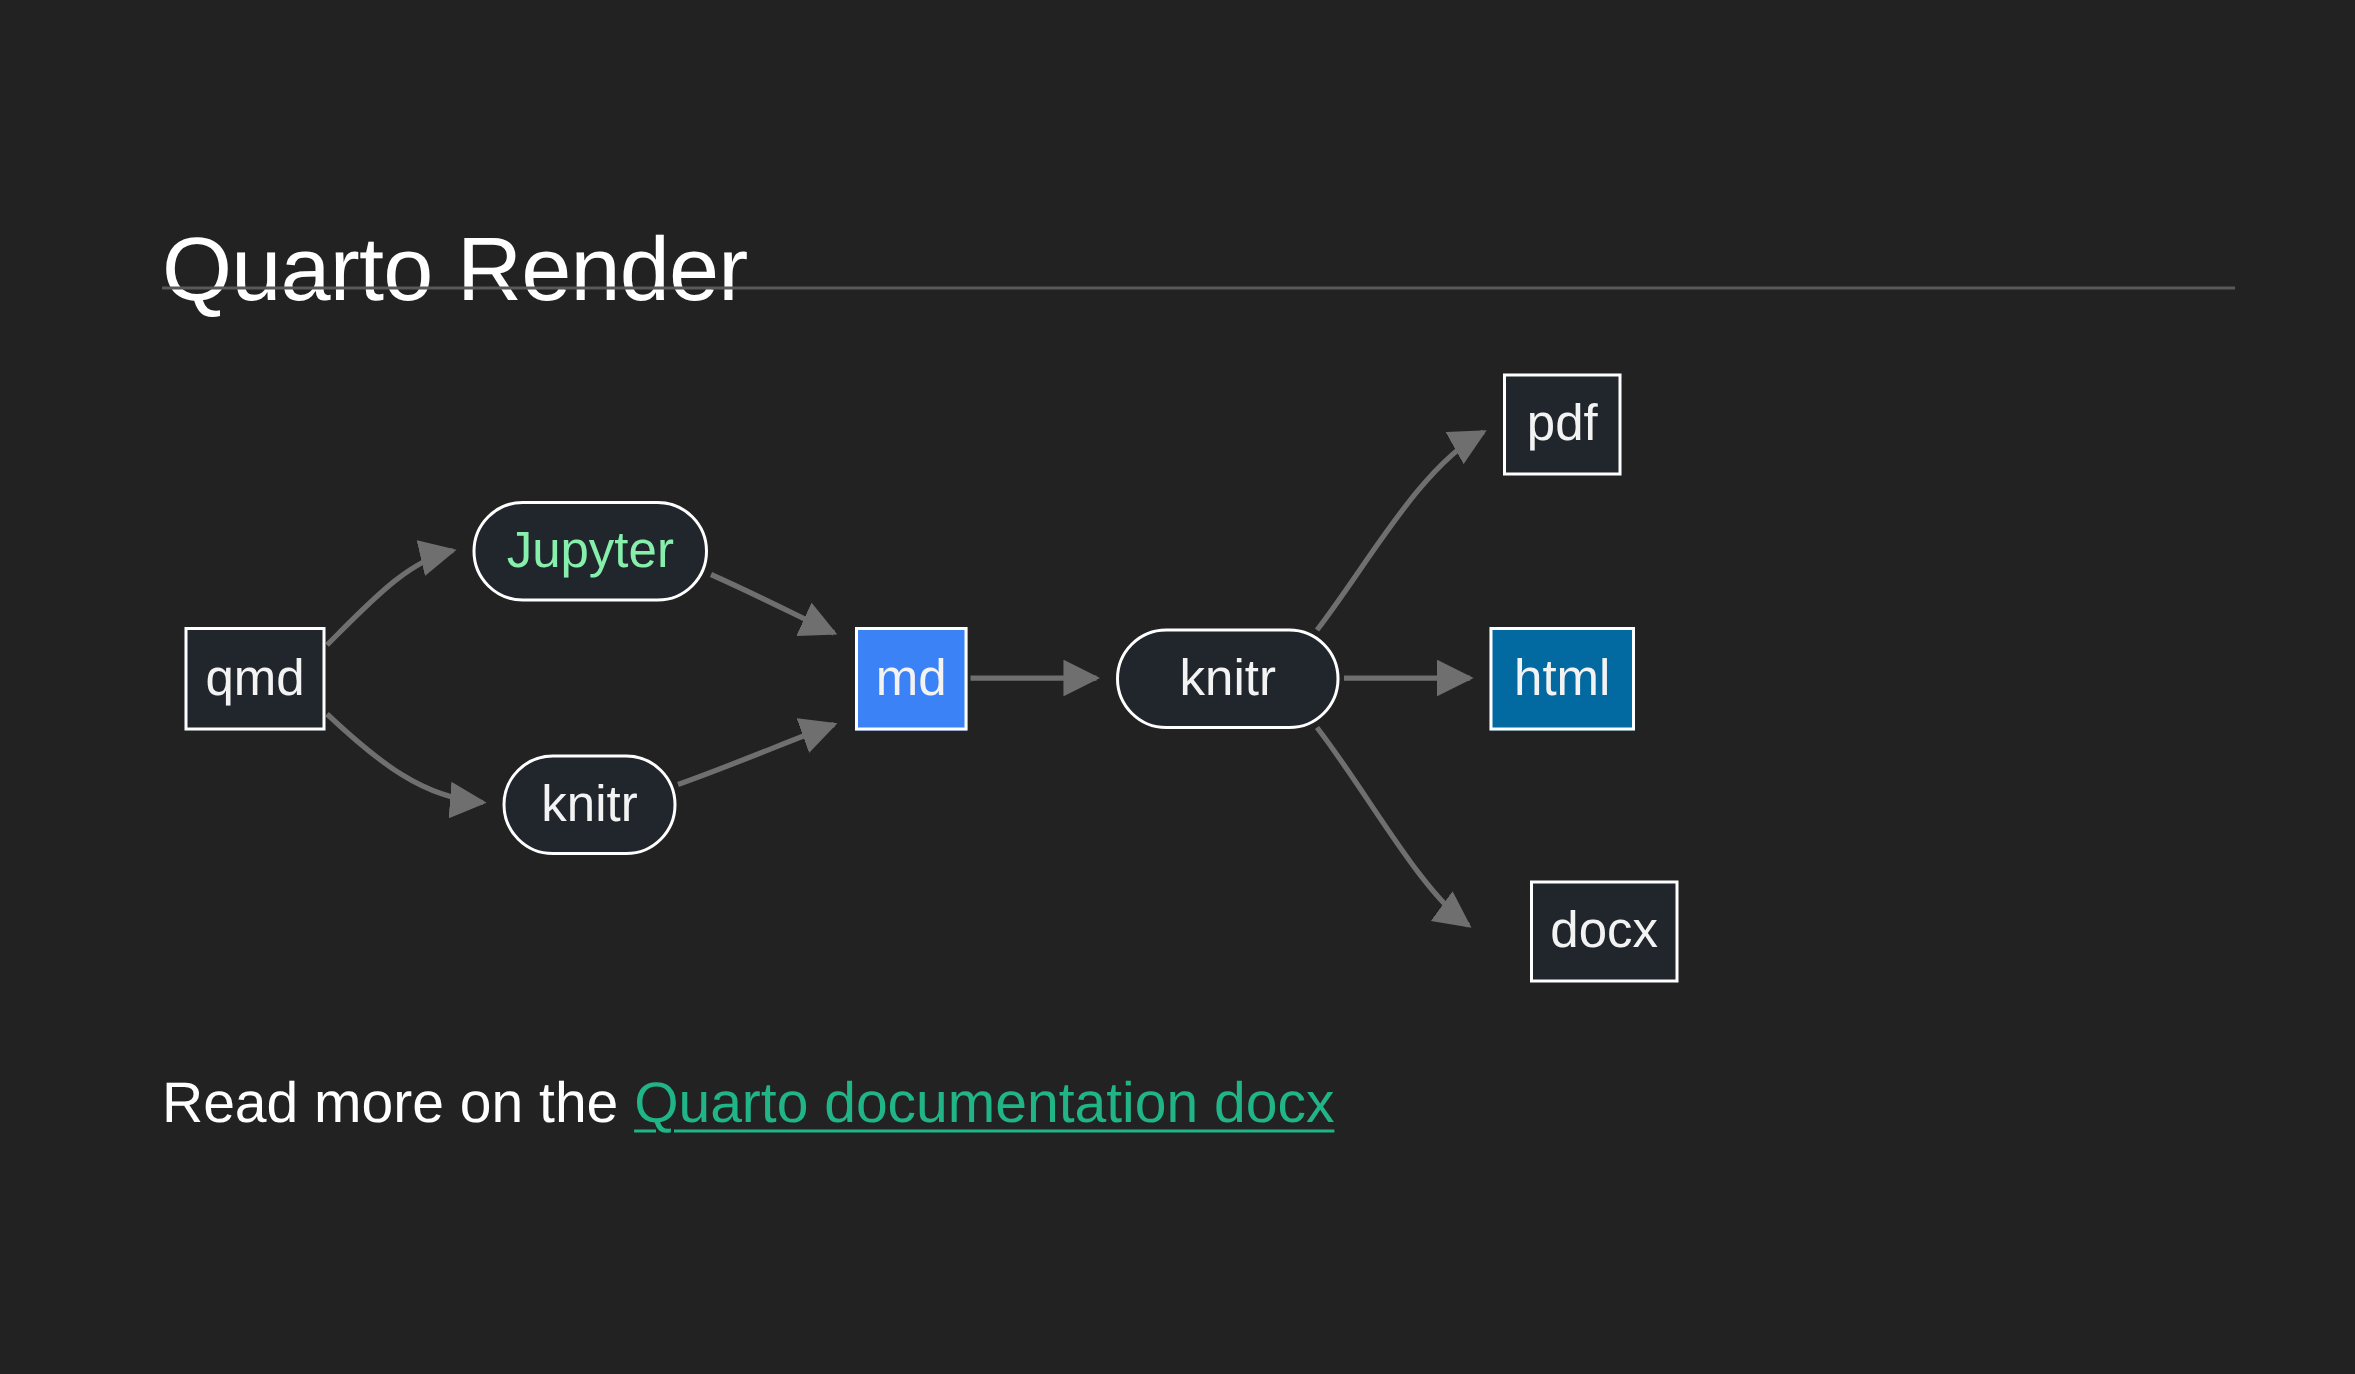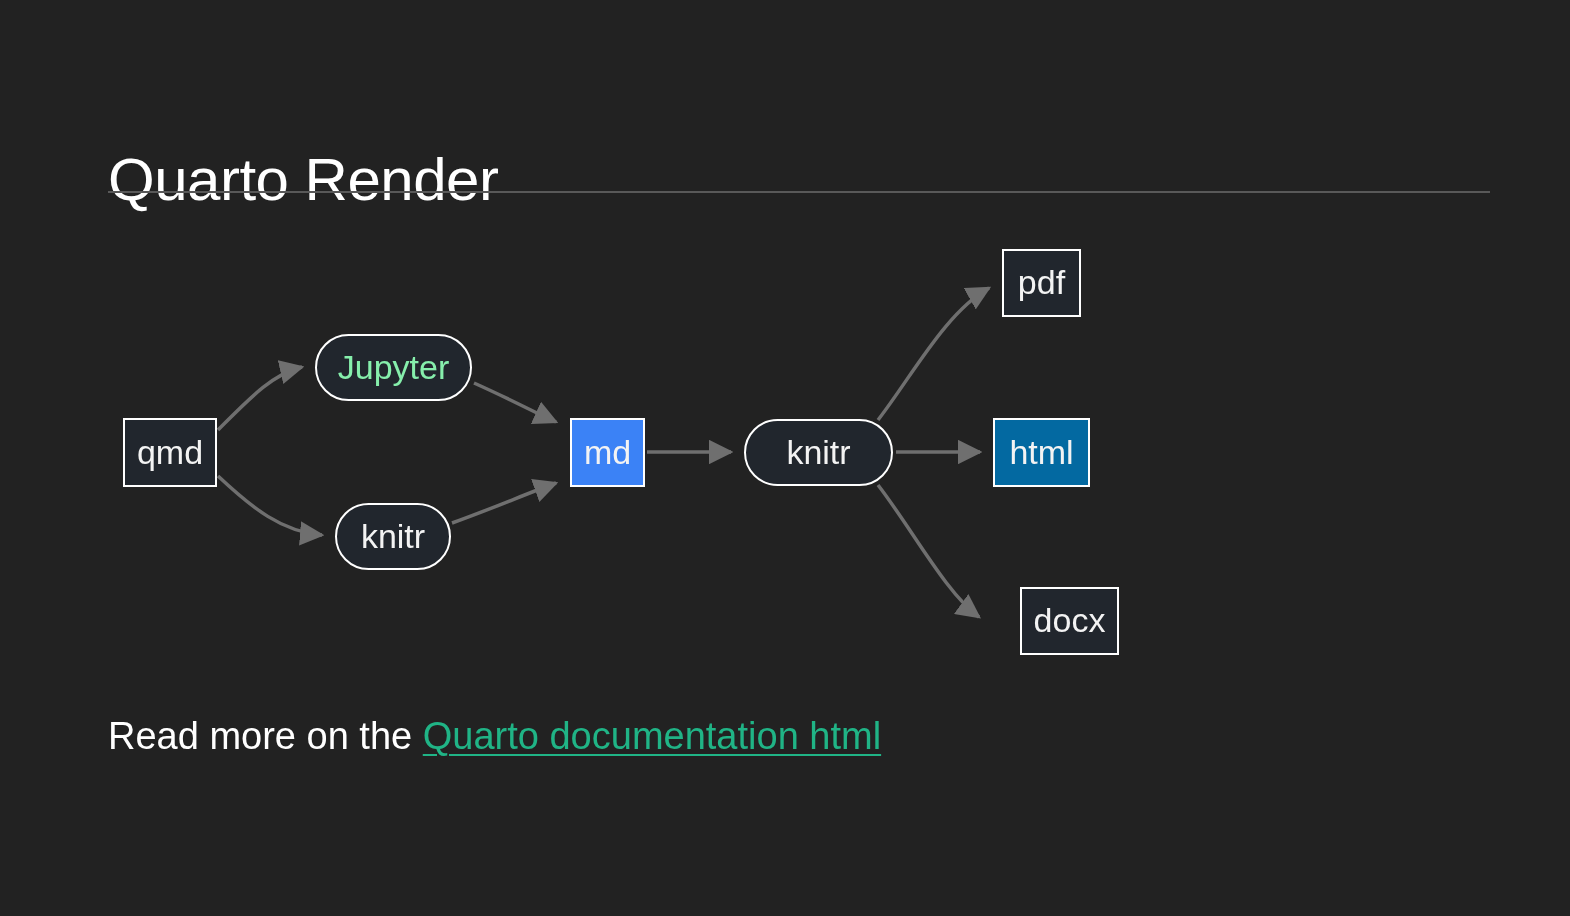--- a/index.html
+++ b/index.html
@@ -155,15 +155,15 @@
     <div class="node-box rect" id="node-html" style="left: 993px; top: 418px; width: 97px; height: 69px; background: #0369a1; border-color: rgb(255, 255, 255); color: rgb(243, 243, 243);">
       <span class="node-label">html</span>
     </div>
 
     <div class="node-box rect" id="node-docx" style="left: 992px; top: 587px; width: 99px; height: 68px; background: rgb(33, 38, 45); border-color: rgb(255, 255, 255); color: rgb(243, 243, 243); margin-left: 28px;">
       <span class="node-label">docx</span>
     </div>
 
   </div>
 
-  <p class="read-more"><span>Read more on the </span><span class="doc-link" style="color: rgb(32, 180, 134); text-decoration-color: rgb(32, 180, 134);">Quarto documentation html</span></p>
+  <p class="read-more"><span>Read more on the </span><span class="doc-link" style="color: rgb(32, 180, 134); text-decoration-color: rgb(32, 180, 134);">Quarto documentation docx</span></p>
 
 </div>
 
 </body></html>

